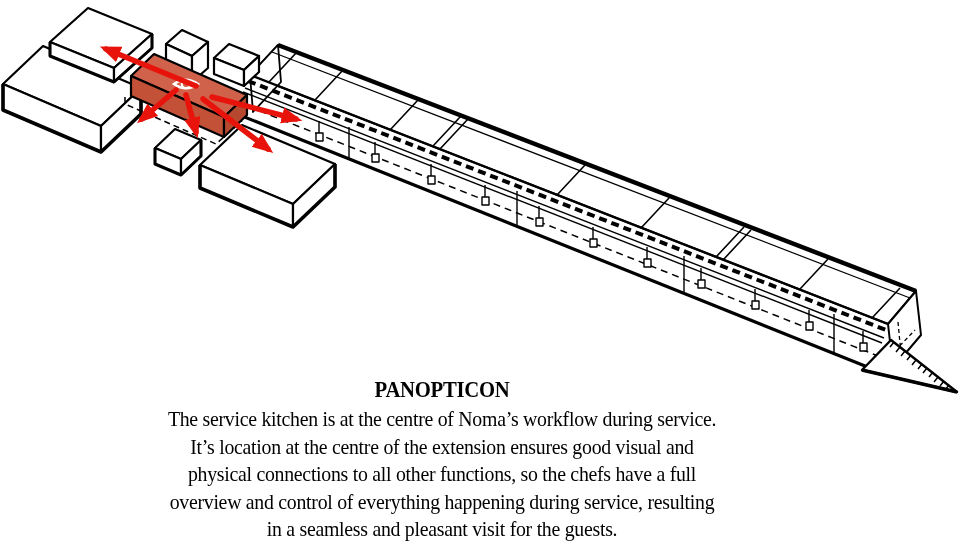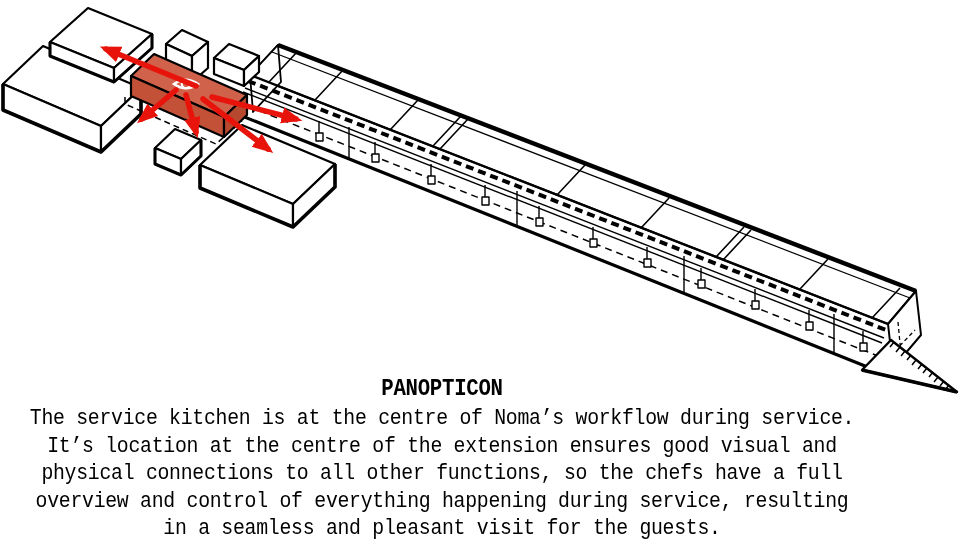--- a/index.html
+++ b/index.html
@@ -1,21 +1,21 @@
 <!DOCTYPE html>
 <html><head>
 <meta charset="utf-8">
 <style>
   html,body{margin:0;padding:0;background:#ffffff;}
   .stage{
     position:relative;
     width:960px;height:547px;
     background:#ffffff;
     overflow:hidden;
-    font-family:Liberation Mono, monospace;
+    font-family:Liberation Serif, serif;
   }
   .drawing{position:absolute;left:0;top:0;}
   .caption{
     position:absolute;
     left:-38px;right:38px;
     top:376px;
     text-align:center;
     color:#000;
     transform:scaleX(0.9);
     letter-spacing:-0.3px;

